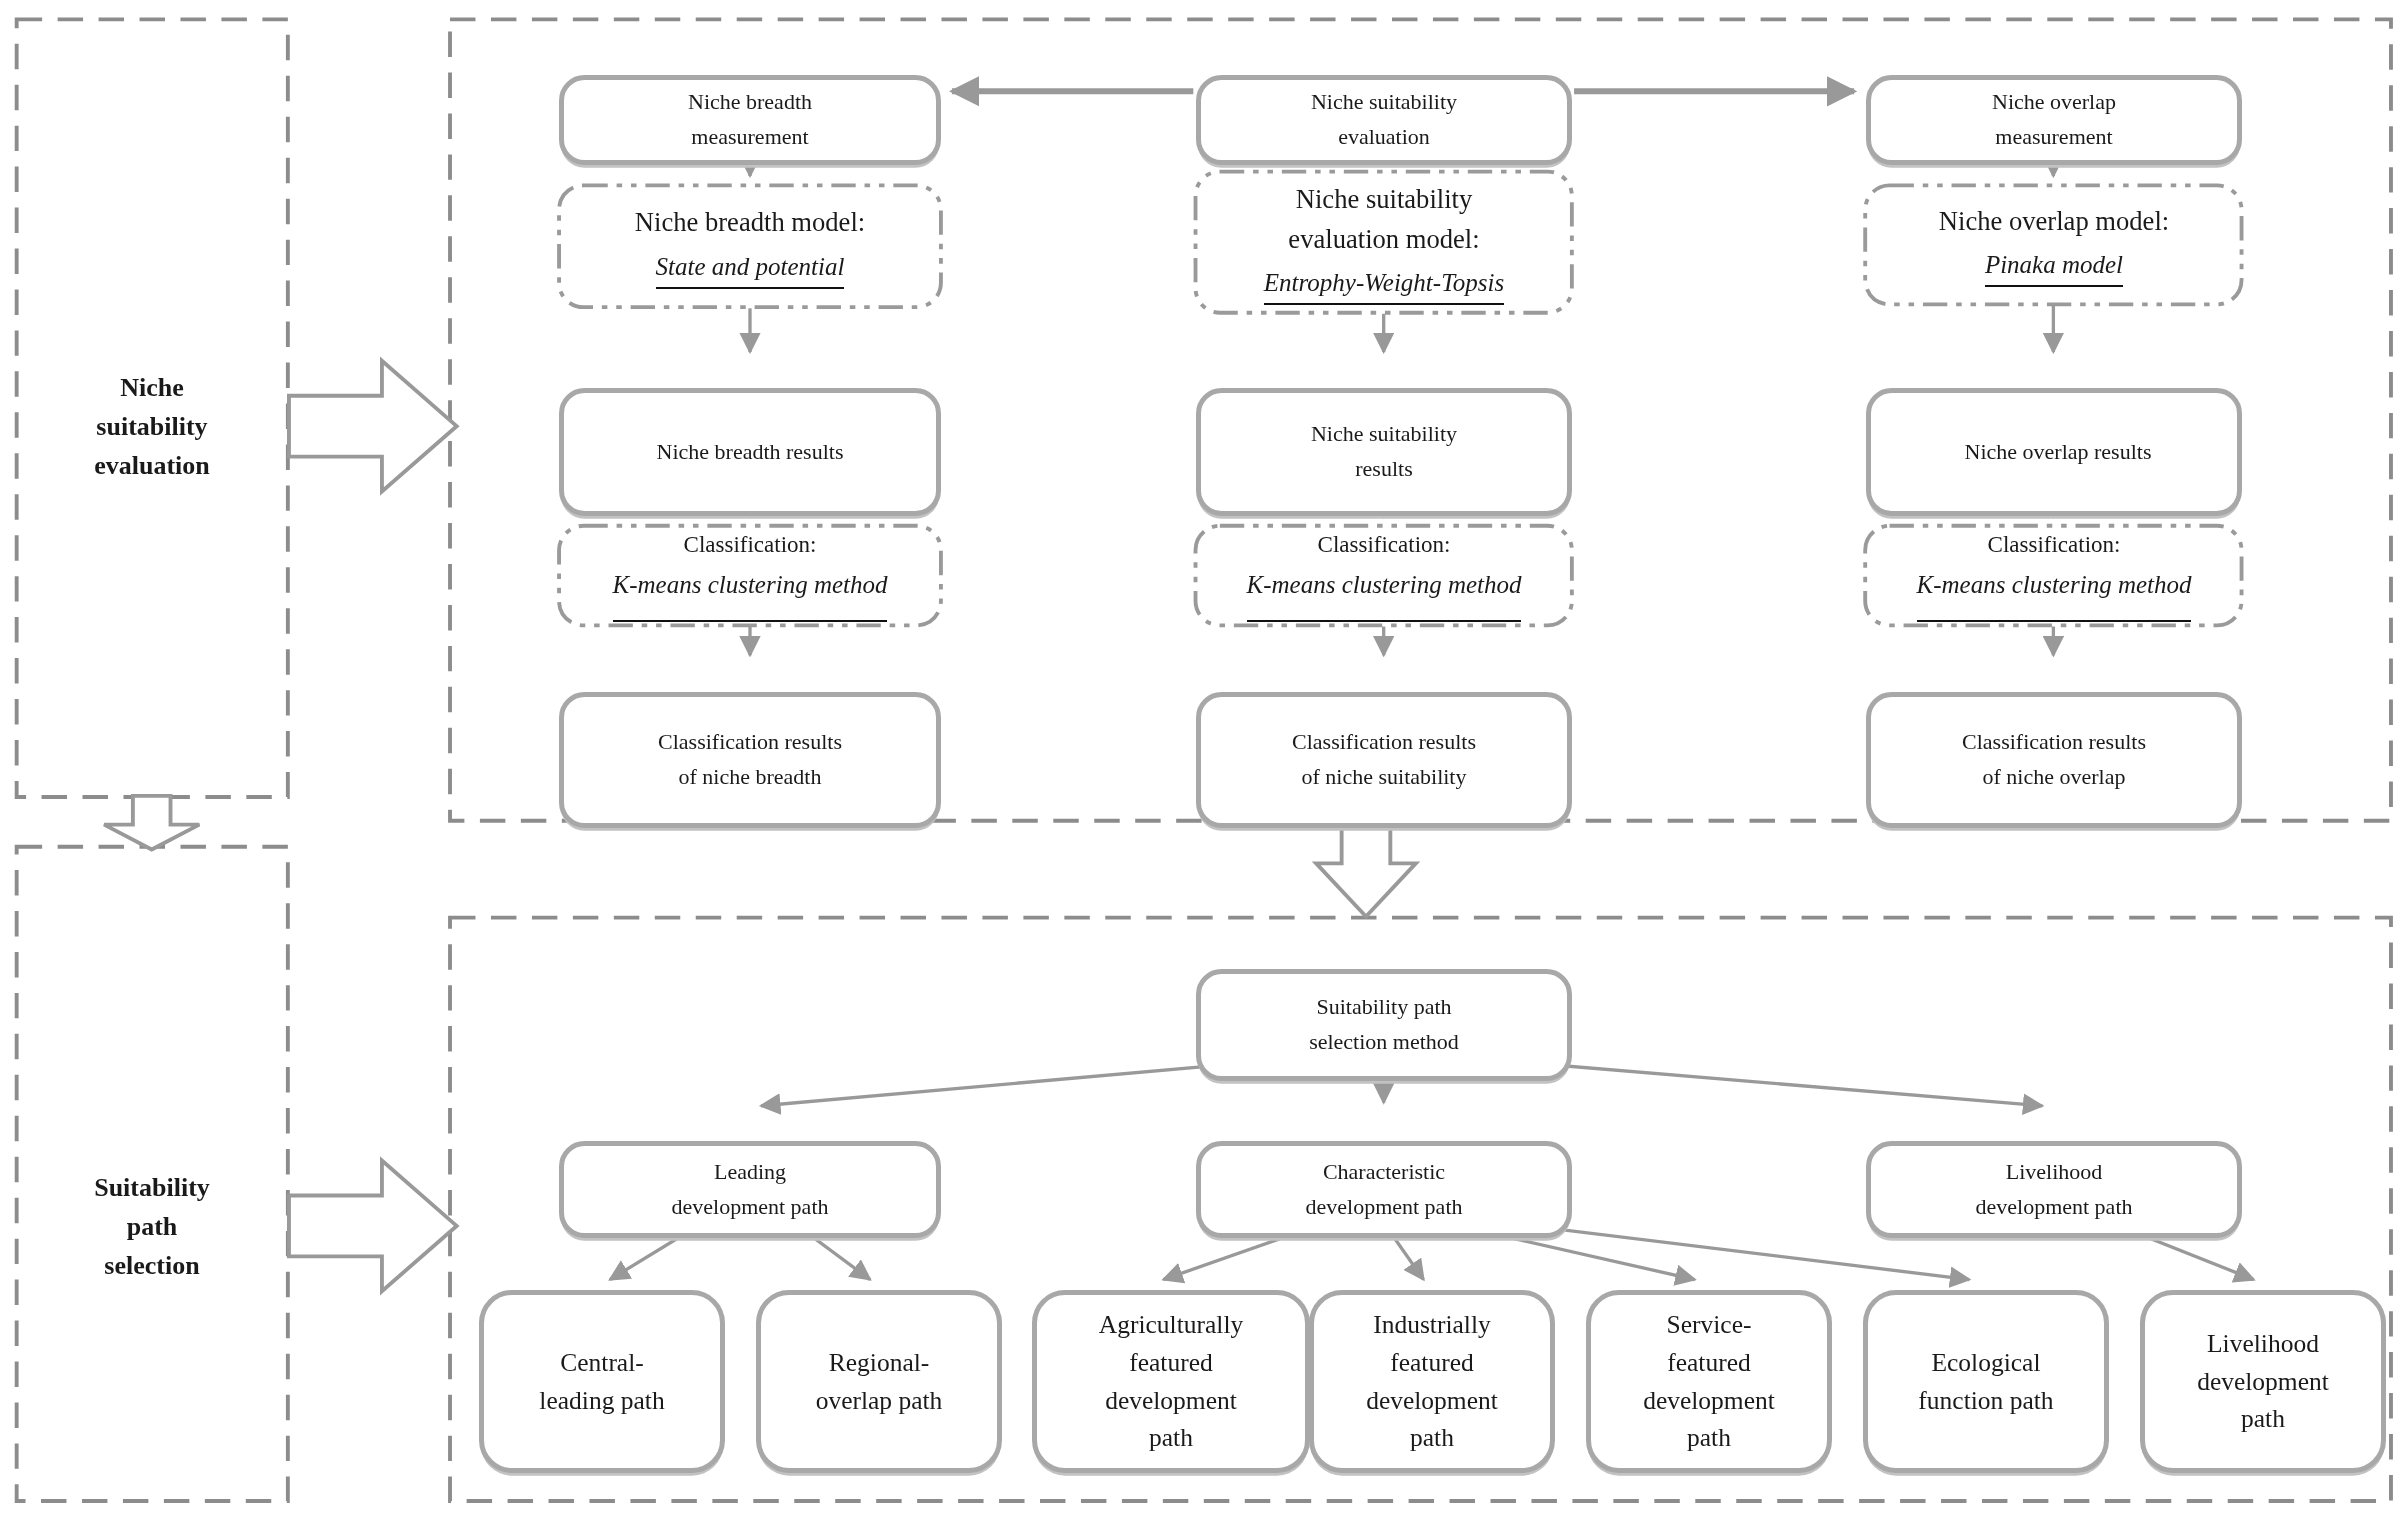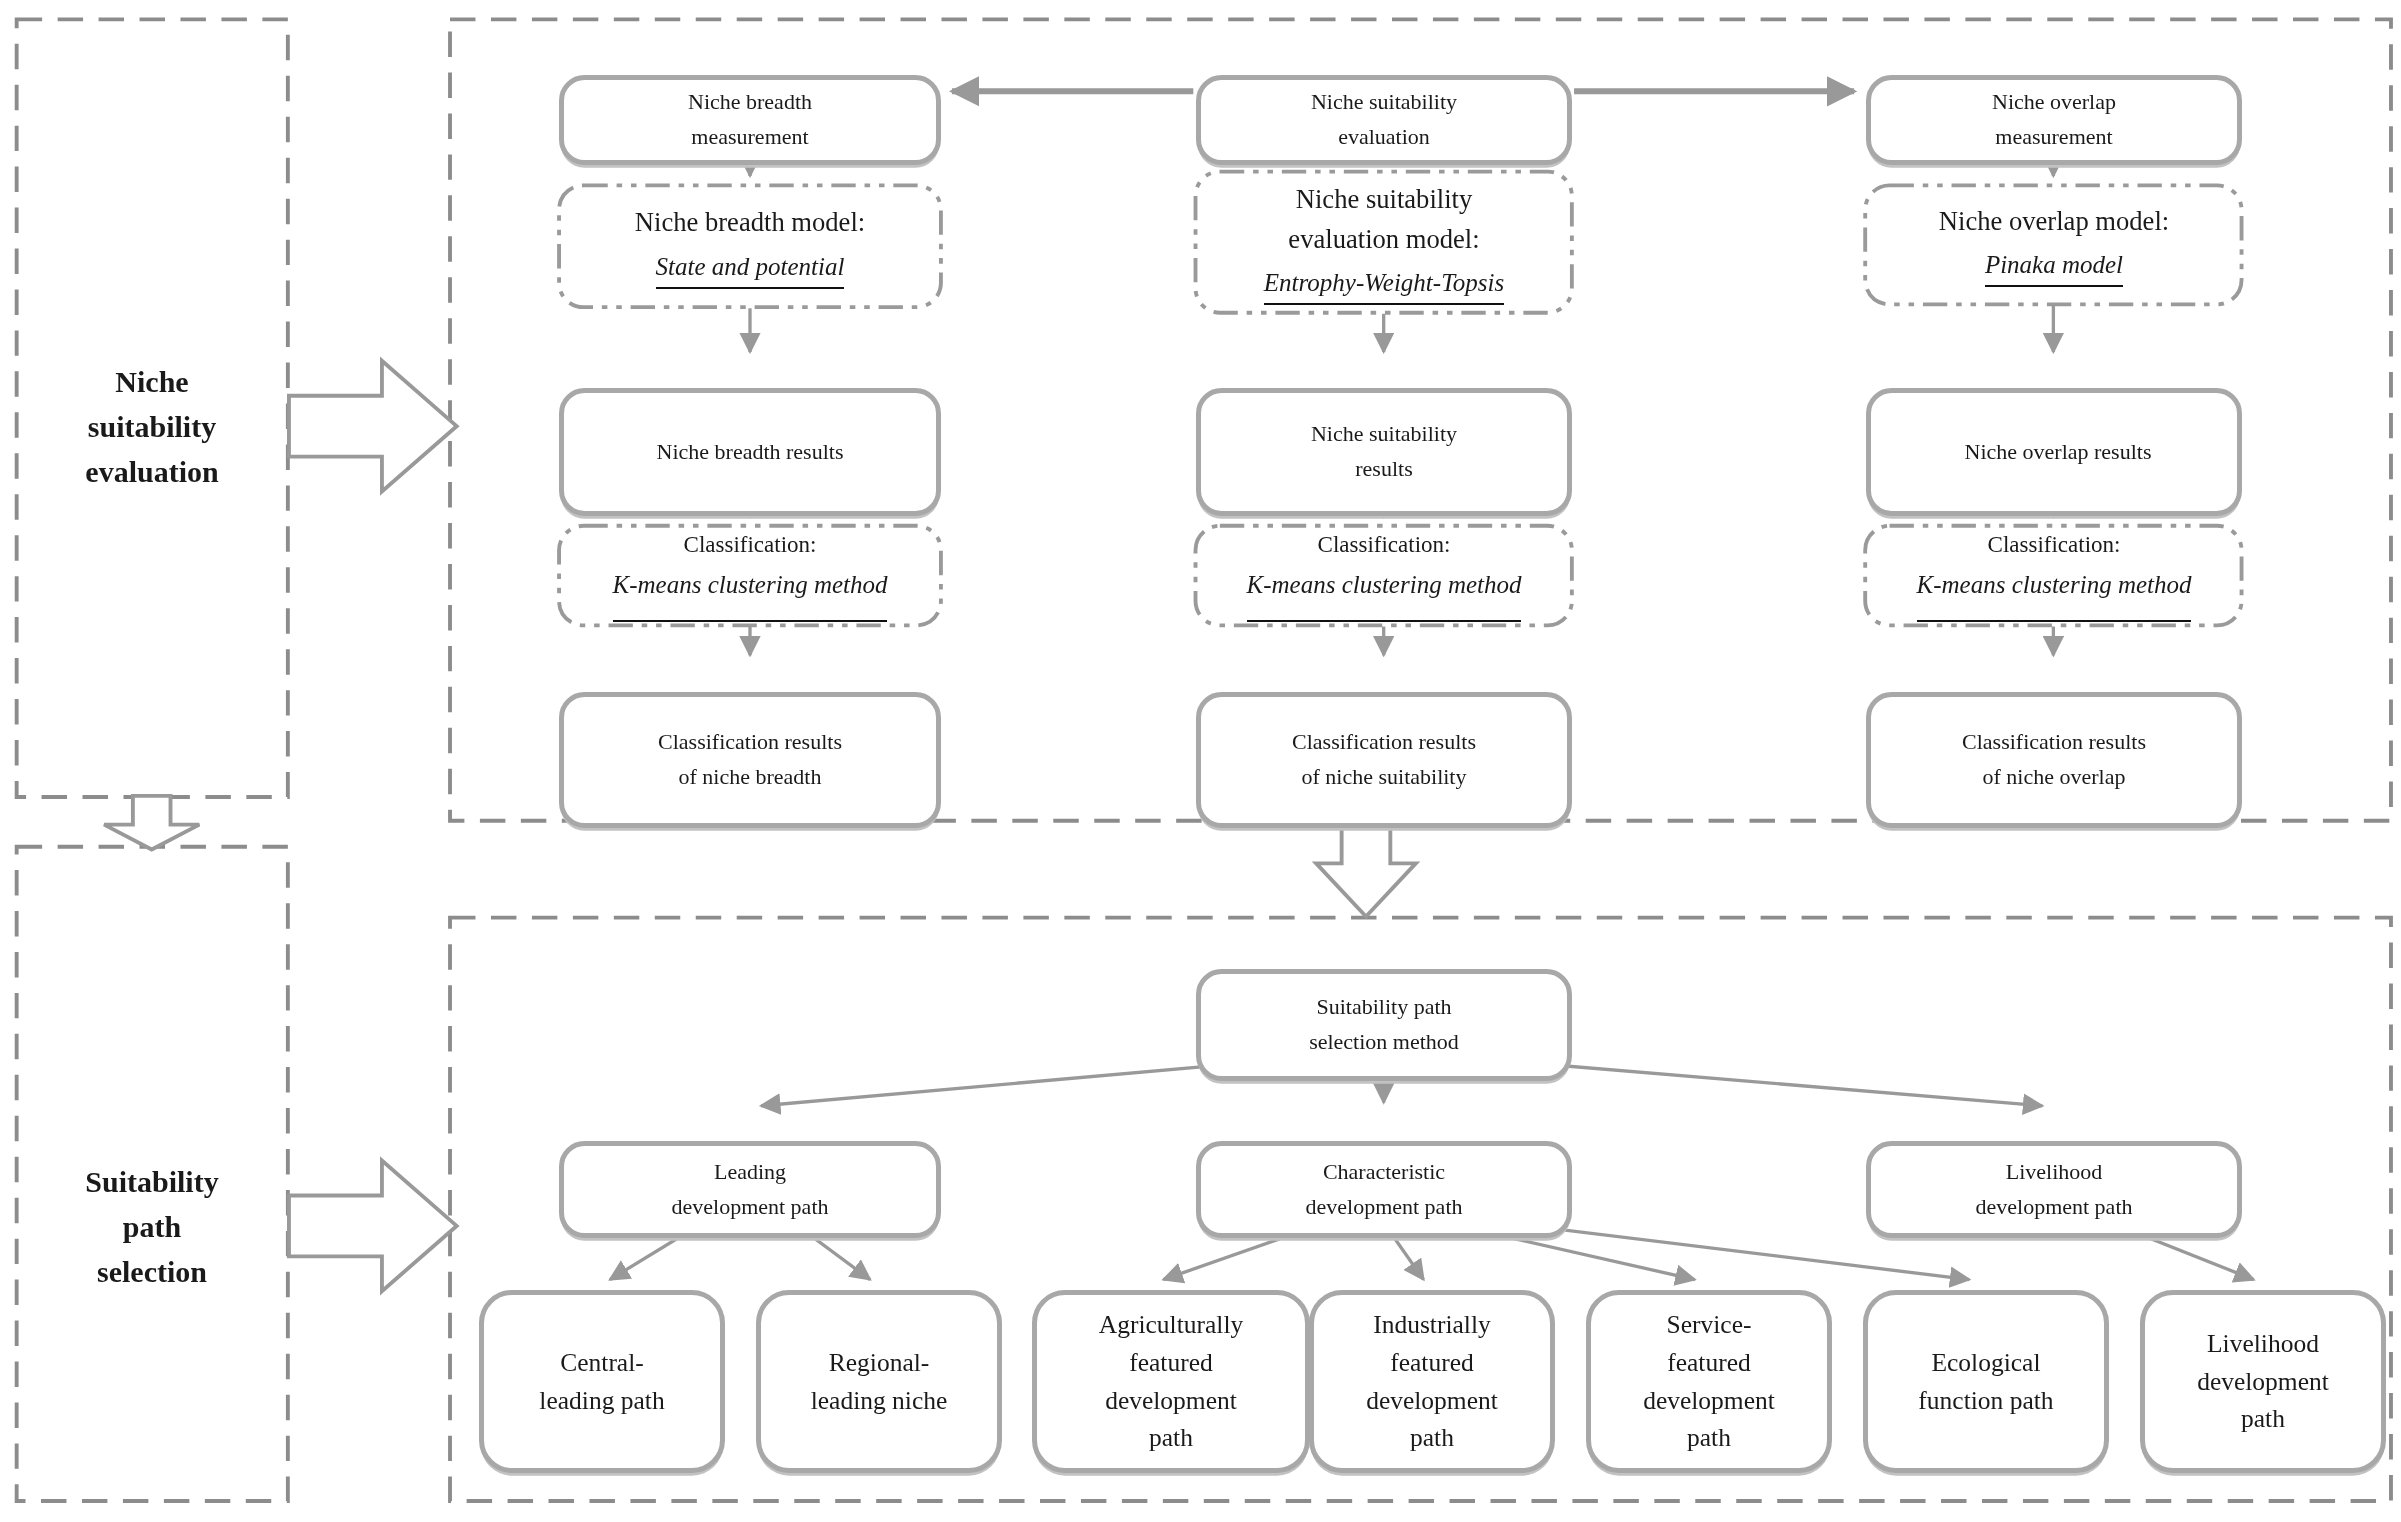--- a/index.html
+++ b/index.html
@@ -12,21 +12,21 @@
          box-shadow:0 4.4px 0 -1.7px #c2c2c2;}
   .b1{font-size:22px;line-height:1.58;margin-top:28px;}
   .b2{font-size:25.5px;line-height:1.48;}
   .roundier{border-radius:33px;}
   .mtitle{font-size:26.6px;line-height:1.5;}
   .mmethod{font-style:italic;font-size:25px;line-height:1.3;margin-top:7.8px;
            border-bottom:2.8px solid #111;padding-bottom:3.3px;}
   .ctitle{font-size:23px;line-height:1.3;}
   .cmethod{font-style:italic;font-size:25px;line-height:1.3;margin-top:8.9px;
            border-bottom:2.8px solid #111;padding-bottom:19px;}
-  .sideLabel{font-weight:bold;font-size:30px;line-height:1.5;}
+  .sideLabel{font-weight:bold;font-size:26px;line-height:1.5;}
 </style>
 </head>
 <body>
 
 <div class="canvas">
 
   <svg class="overlay" width="2401" height="1522" viewBox="0 0 4338 2750" xmlns="http://www.w3.org/2000/svg">
     <defs>
       <marker id="arr" viewBox="0 0 10 10" refX="9" refY="5" markerWidth="6.5" markerHeight="6.5" orient="auto-start-reverse">
           <path d="M0,0 L10,5 L0,10 z" fill="#999999"></path>
@@ -151,21 +151,21 @@
   <div class="txt solid b1" style="left:559px;top:1113px;width:382px;height:97px;">Leading
 development path</div>
   <div class="txt solid b1" style="left:1196px;top:1113px;width:376px;height:97px;">Characteristic
 development path</div>
   <div class="txt solid b1" style="left:1866px;top:1113px;width:376px;height:97px;">Livelihood
 development path</div>
 
   <div class="txt solid roundier b2" style="left:479px;top:1290px;width:246px;height:183px;">Central-
 leading path</div>
   <div class="txt solid roundier b2" style="left:756px;top:1290px;width:246px;height:183px;">Regional-
-leading niche</div>
+overlap path</div>
   <div class="txt solid roundier b2" style="left:1032px;top:1290px;width:278px;height:183px;">Agriculturally
 featured
 development
 path</div>
   <div class="txt solid roundier b2" style="left:1309px;top:1290px;width:246px;height:183px;">Industrially
 featured
 development
 path</div>
   <div class="txt solid roundier b2" style="left:1586px;top:1290px;width:246px;height:183px;">Service-
 featured

